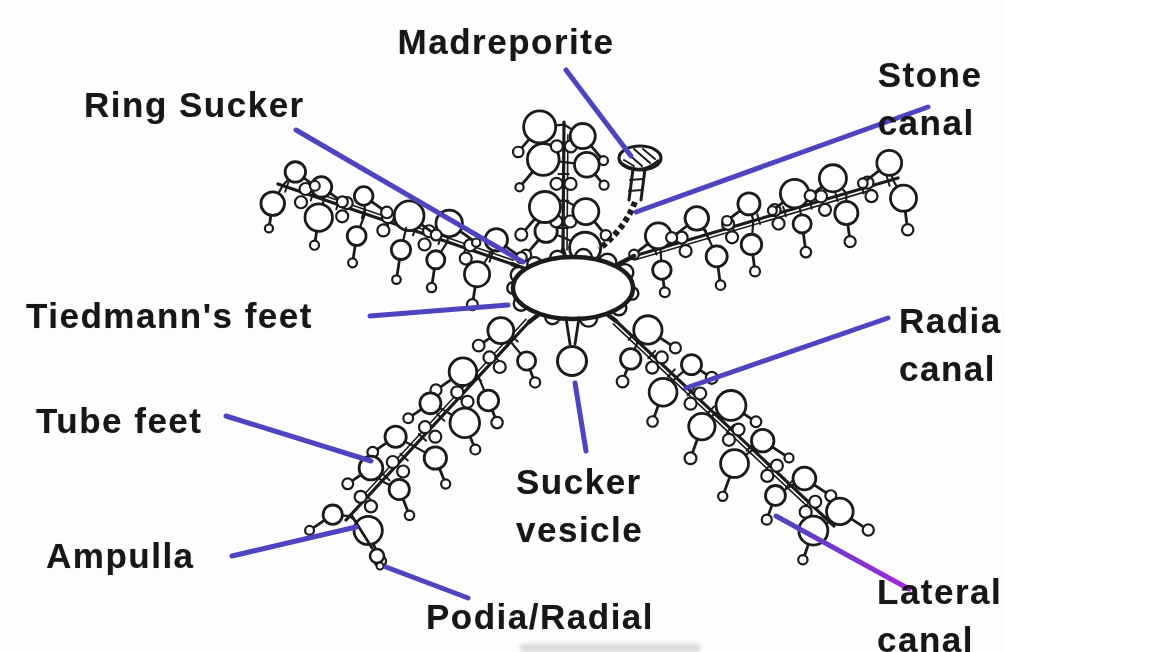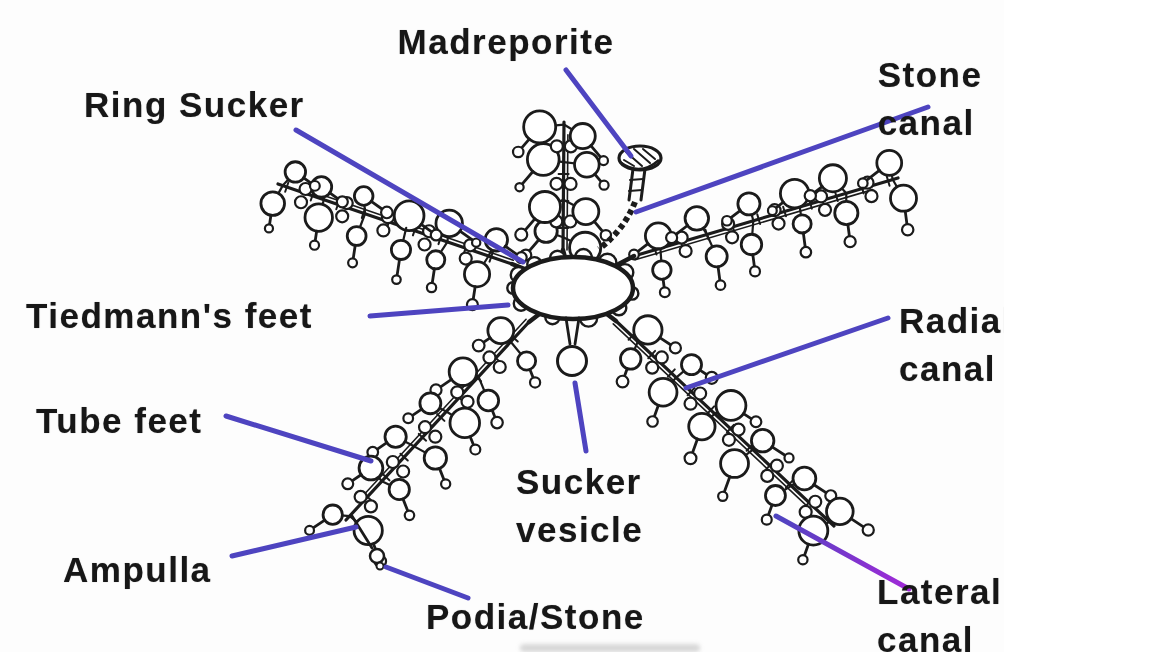--- a/index.html
+++ b/index.html
@@ -413,20 +413,20 @@
         <line x1="909" y1="589" x2="776" y2="516" stroke="url(#glat)" stroke-width="5" stroke-linecap="round"></line>
       </g>
   </svg>
   <div id="labels">
       <div class="label center" style="left: 506px; top: 18px;">Madreporite</div>
       <div class="label center" style="left: 930px; top: 51px;">Stone canal</div>
       <div class="label" style="left: 84px; top: 81px;">Ring Sucker</div>
       <div class="label" style="left: 26px; top: 292px;">Tiedmann's feet</div>
       <div class="label" style="left: 899px; top: 297px;">Radial canal</div>
       <div class="label" style="left: 36px; top: 397px;">Tube feet</div>
-      <div class="label" style="left: 63px; top: 532px; margin-top: 14px;">Ampulla</div>
+      <div class="label" style="left: 46px; top: 532px;">Ampulla</div>
       <div class="label" style="left: 516px; top: 458px;">Sucker
 vesicle</div>
-      <div class="label" style="left: 426px; top: 593px;">Podia/Stone</div>
+      <div class="label" style="left: 426px; top: 593px;">Podia/Radial</div>
       <div class="label" style="left: 877px; top: 568px;">Lateral canal</div>
     </div>
   <div class="smudge" style="left:520px;top:644px;width:180px;height:8px;"></div>
 </div>
 
 </body></html>

